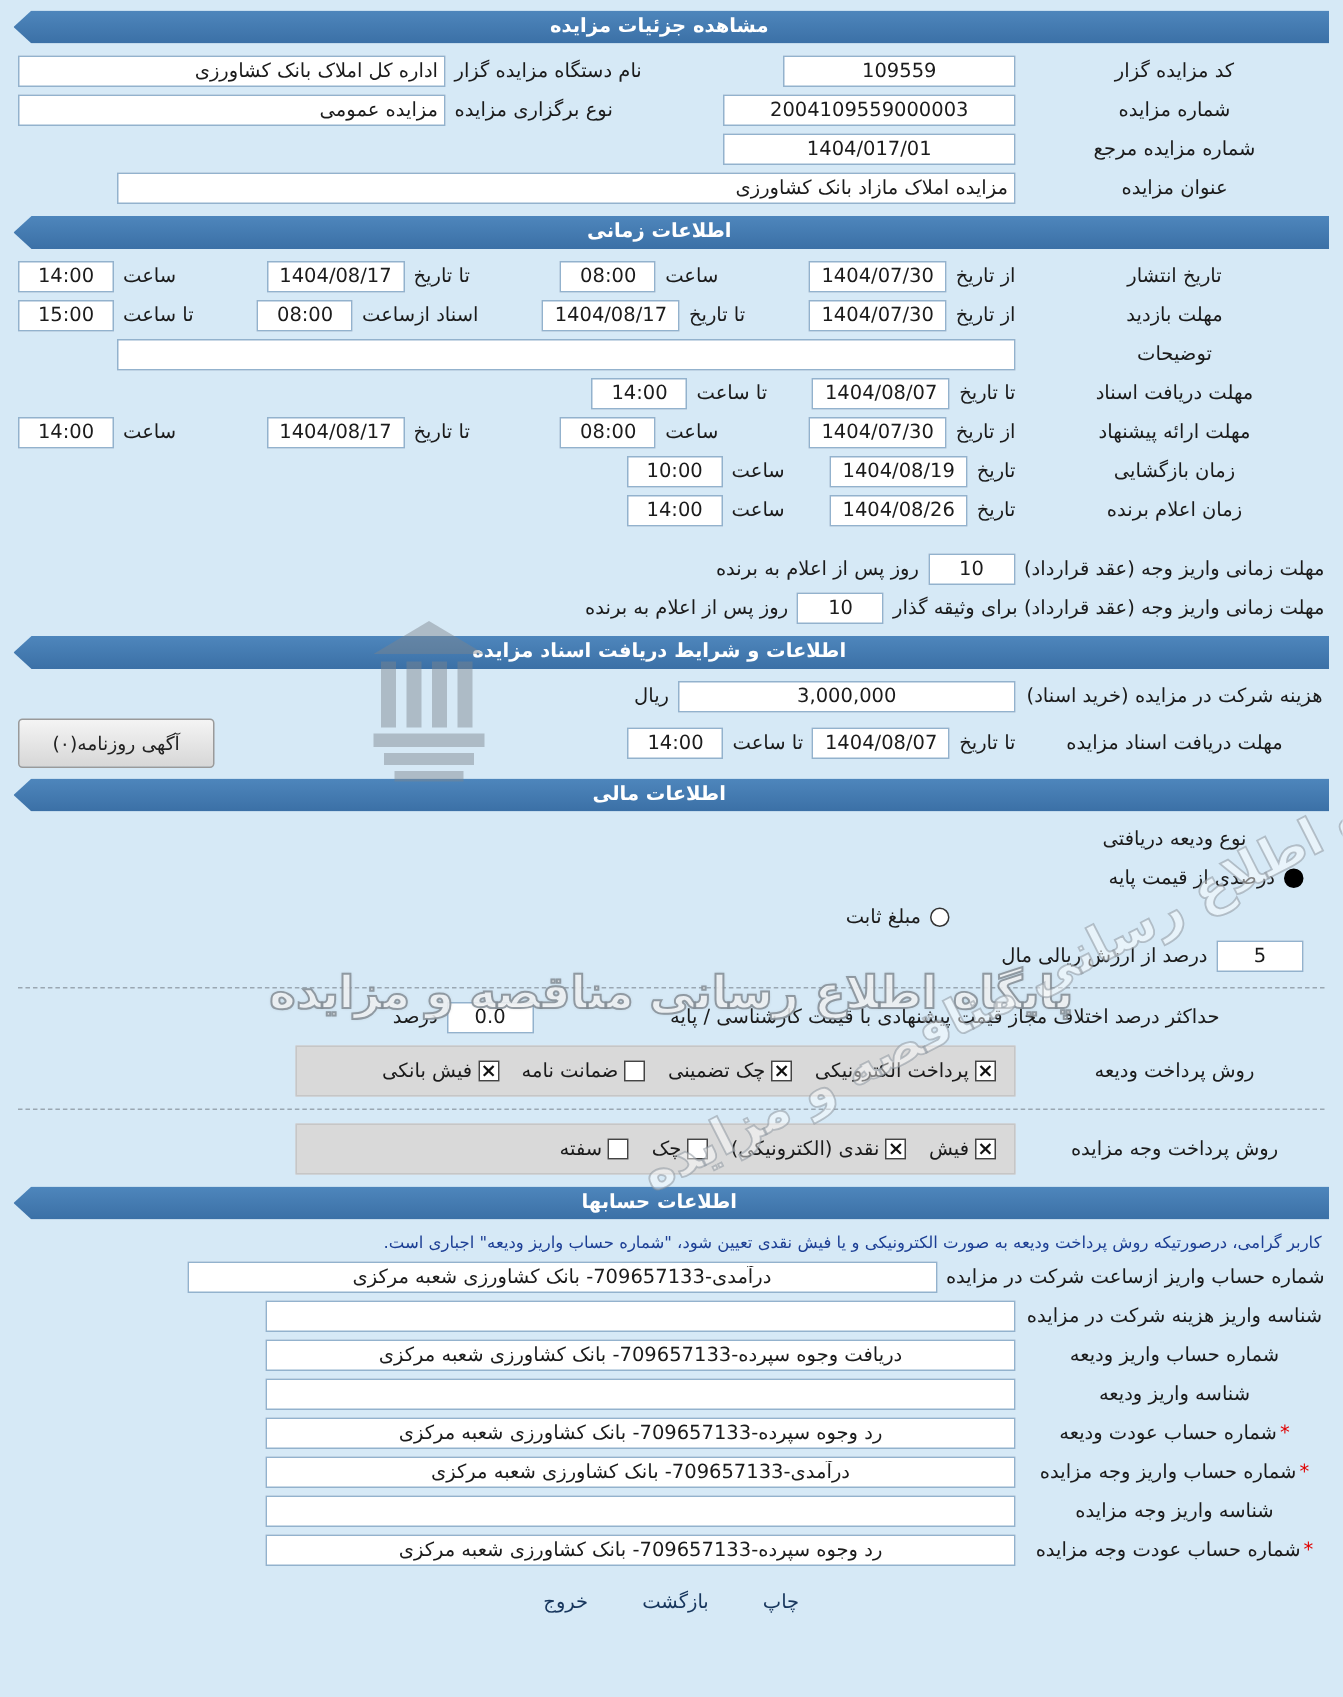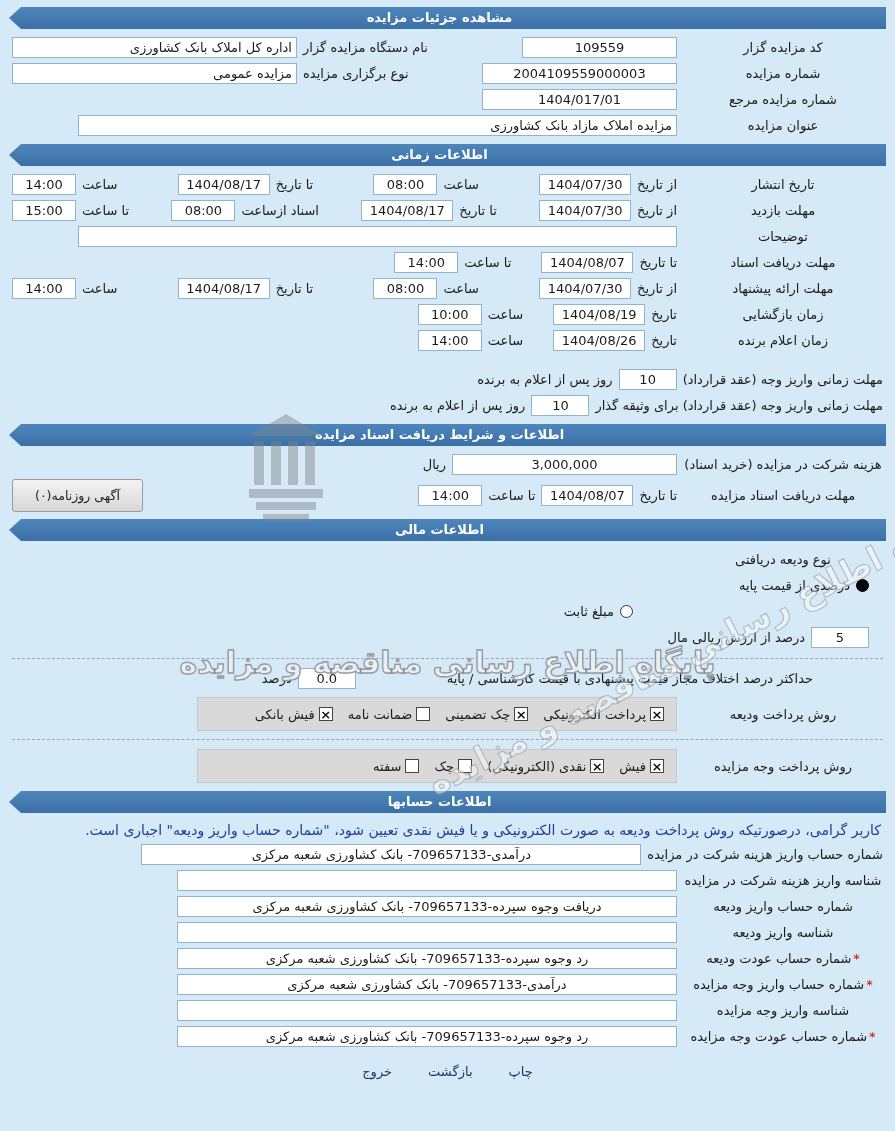--- a/index.html
+++ b/index.html
@@ -32,21 +32,21 @@
   .dashed{border-top:1px dashed #9aa7b2;padding-top:9px;margin-top:9px}
   .radio{width:13px;height:13px;min-width:13px;border:1px solid #333;border-radius:50%;background:#fff;display:inline-block}
   .radio.checked{background:#000;border-color:#000}
   .striprow{margin:8px 12px}
   .strip{background:#d9d9d9;border:1px solid #c6c6c6;display:flex;align-items:center;gap:15px;
          padding:0 12px;height:34px;width:480px}
   .opt{display:flex;align-items:center;gap:4px;white-space:nowrap}
   .chk{width:14px;height:14px;min-width:14px;border:1px solid #444;background:#fff;display:inline-flex;
        align-items:center;justify-content:center;font-size:13px;font-weight:bold;line-height:1;color:#111}
   .chk.checked::after{content:"×"}
-  .notice{margin:9px 14px 5px;color:#1c3e94;font-size:14px;text-align:right}
+  .notice{margin:9px 14px 5px;color:#1c3e94;font-size:11px;text-align:right}
   .req{color:#e00000;margin-left:2px}
   .footer{display:flex;justify-content:center;gap:36px;margin-top:16px}
   .footer a{color:#17365d;text-decoration:none;font-size:13px;cursor:pointer}
   .wm{position:absolute;inset:0;pointer-events:none;z-index:40}
   .wm-logo{position:absolute;left:247px;top:412px;opacity:.45}
   .wm-brand{position:absolute;left:50%;transform:translateX(-50%);top:577px;font-size:45px;font-weight:bold;
             letter-spacing:1px;color:rgba(125,133,141,.68);text-shadow:1px 1px 0 rgba(255,255,255,.8);
             direction:ltr;white-space:nowrap}
   .wm-tagline{position:absolute;left:50%;transform:translateX(-50%);top:645px;font-size:30px;font-weight:bold;
             white-space:nowrap;color:rgba(255,255,255,.75);-webkit-text-stroke:1.3px rgba(130,140,148,.85);
@@ -301,21 +301,21 @@
       <span>سفته</span>
     </span>
   </div>
 </div>
 
 <div class="bar">اطلاعات حسابها</div>
 
 <div class="notice">کاربر گرامی، درصورتیکه روش پرداخت ودیعه به صورت الکترونیکی و یا فیش نقدی تعیین شود، "شماره حساب واریز ودیعه" اجباری است.</div>
 
 <div class="row">
-  <span class="lab">شماره حساب واریز هزینه شرکت در مزایده</span>
+  <span class="lab">شماره حساب واریز ازساعت شرکت در مزایده</span>
   <input type="text" readonly="" class="inp c w500" value="درآمدی-709657133- بانک کشاورزی شعبه مرکزی" style="">
 </div>
 <div class="row">
   <span class="lab">شناسه واریز هزینه شرکت در مزایده</span>
   <input type="text" readonly="" class="inp c w500" value="" style="">
 </div>
 <div class="row">
   <span class="lab">شماره حساب واریز ودیعه</span>
   <input type="text" readonly="" class="inp c w500" value="دریافت وجوه سپرده-709657133- بانک کشاورزی شعبه مرکزی" style="">
 </div>

